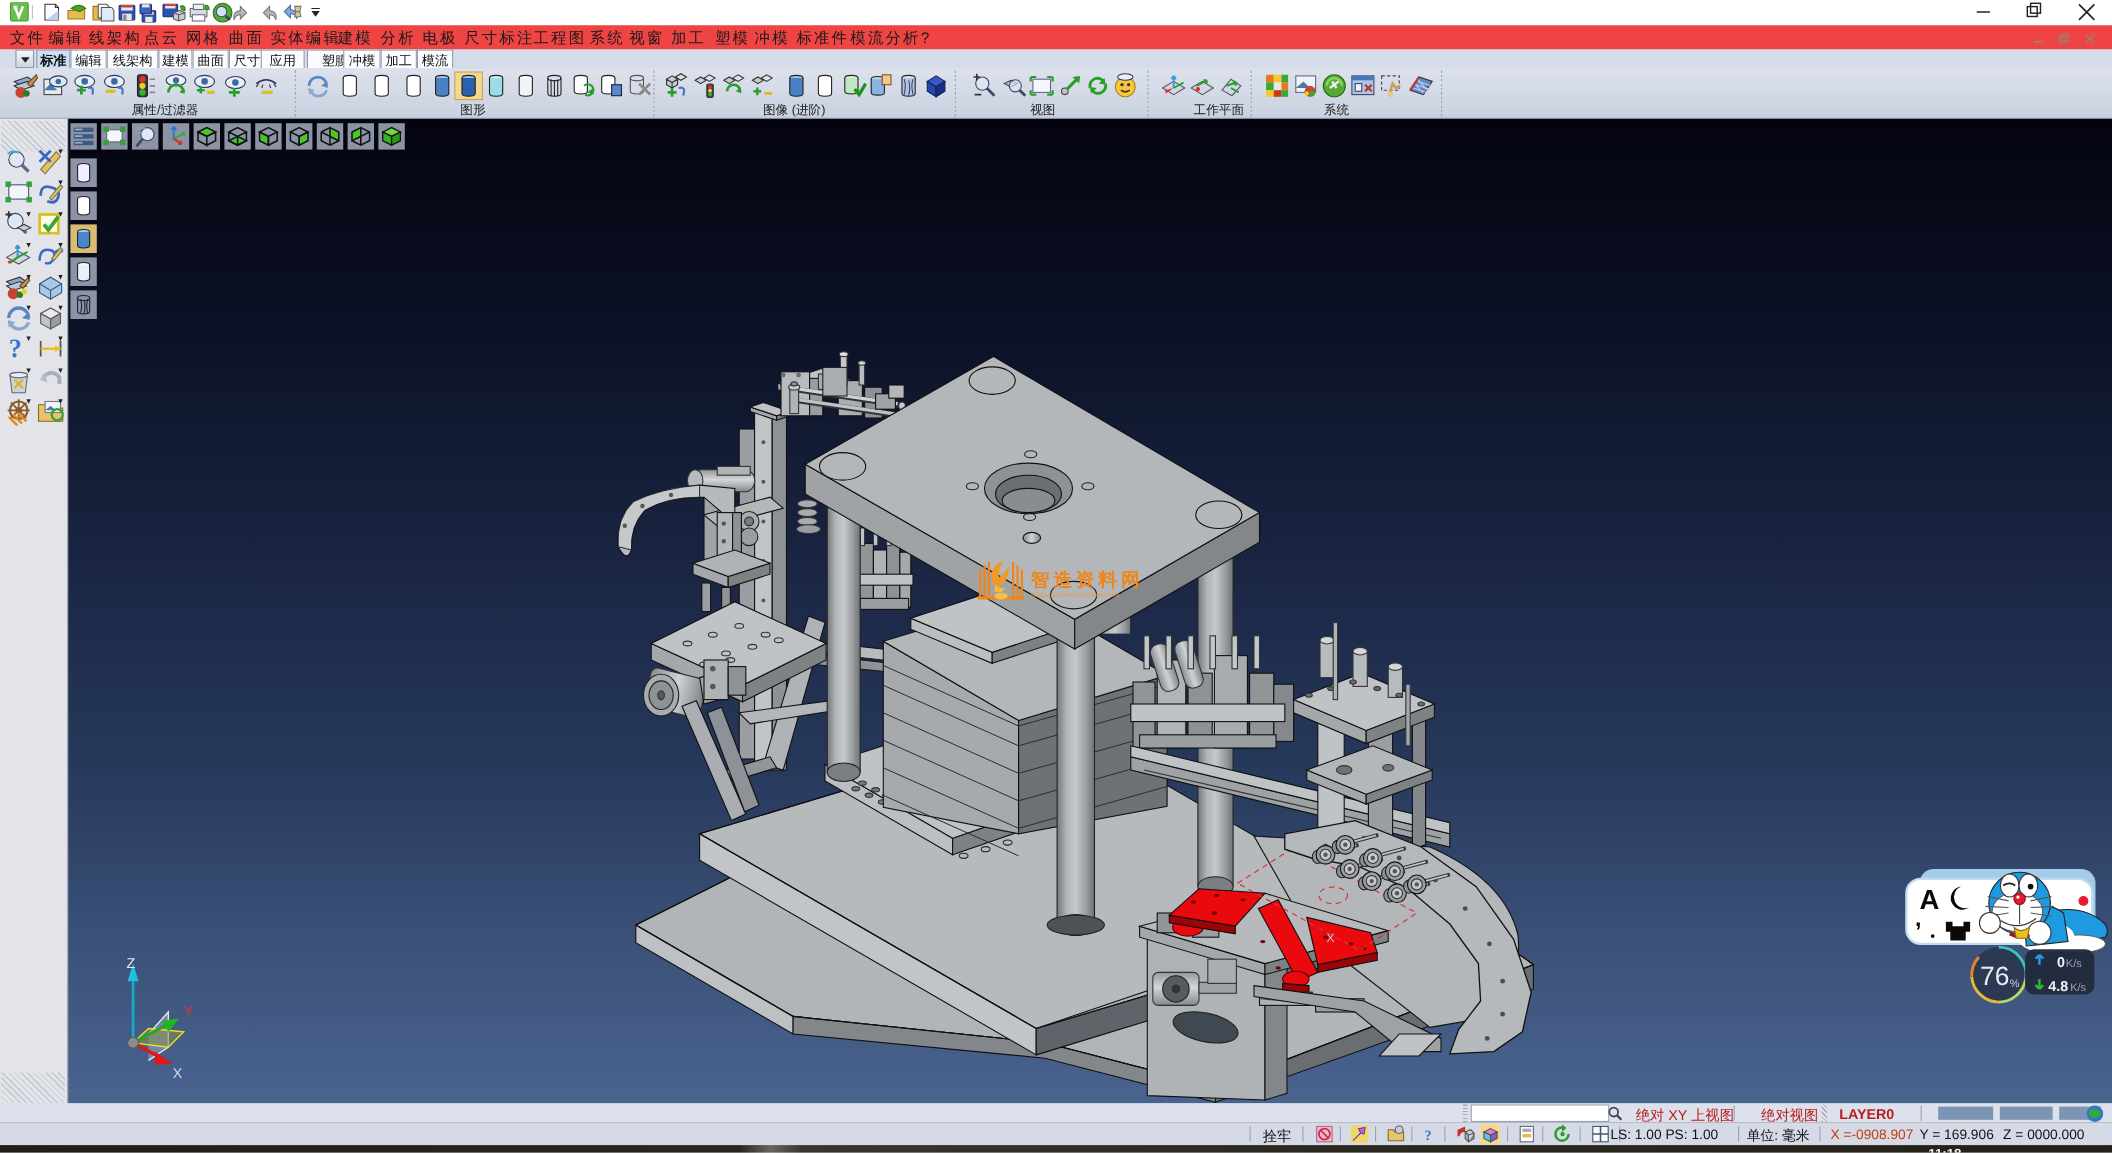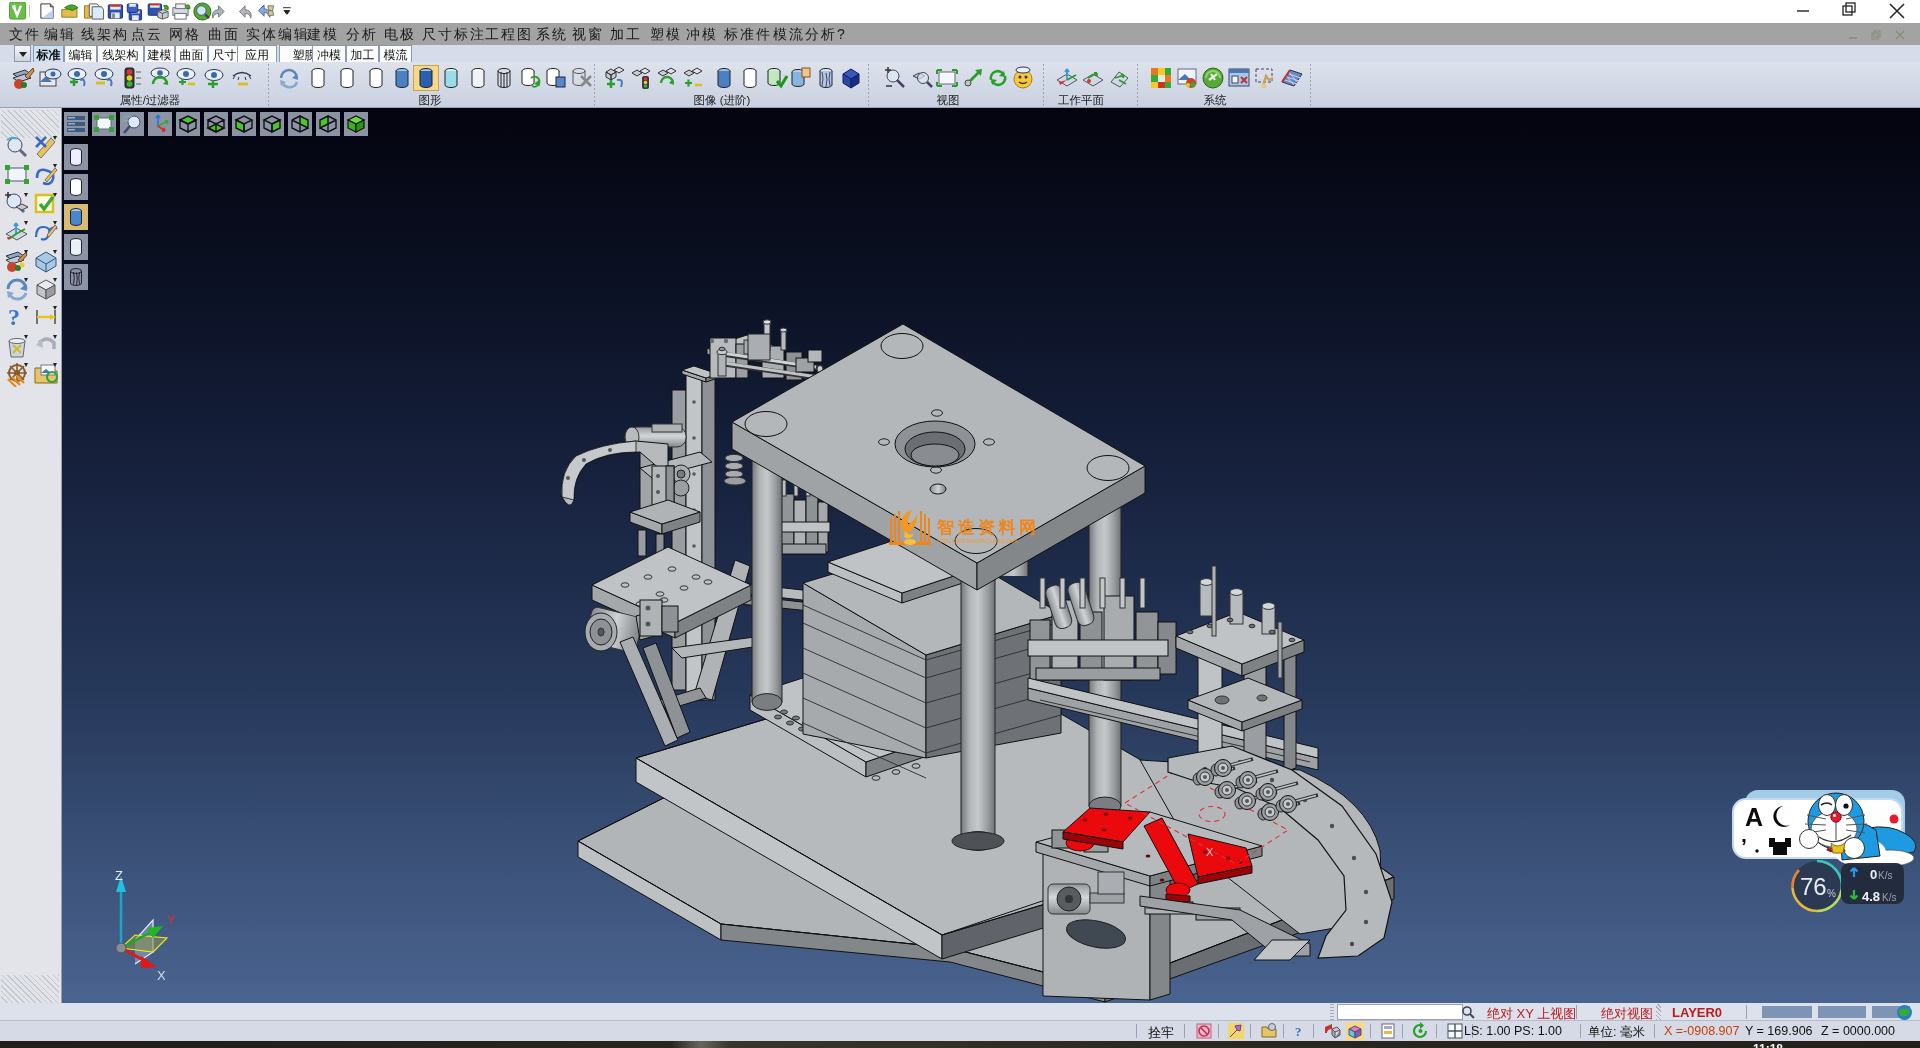--- a/index.html
+++ b/index.html
@@ -4,21 +4,21 @@
 <style>
 * { margin:0; padding:0; box-sizing:border-box; }
 html,body { width:1920px; height:1048px; overflow:hidden; font-family:"Liberation Sans",sans-serif; }
 #app { position:relative; width:1920px; height:1048px; background:#d6dce9; }
 
 #titlebar { position:absolute; left:0; top:0; width:1920px; height:23px; background:#ffffff; }
 #title-text { position:absolute; left:0; right:0; top:3px; text-align:center; font-size:13px; color:#111; }
 .qa { position:absolute; top:2px; height:19px; }
 #winbtns { position:absolute; right:0; top:0; width:140px; height:23px; }
 
-#menubar { position:absolute; left:0; top:23px; width:1920px; height:22px; background:#a3a3a3; }
+#menubar { position:absolute; left:0; top:23px; width:1920px; height:22px; background:#ef4444; }
 #menubar .mi { position:absolute; top:3px; font-size:14px; color:#1a1a1a; letter-spacing:2px; white-space:nowrap; }
 
 #tabrow { position:absolute; left:0; top:45px; width:1920px; height:17px; background:#d6dce9; }
 .tab { position:absolute; top:0; height:17px; border:1px solid #8f99ac; border-bottom:none; font-size:12px; color:#111; text-align:center; padding-top:1px; background:#fbfcfd; }
 .tab.active { background:#cde1f5; font-weight:bold; }
 #tabdrop { position:absolute; left:14px; top:0; width:17px; height:17px; border:1px solid #8f99ac; background:linear-gradient(#f5f7fa,#cdd5e2); }
 #tabdrop:after { content:""; position:absolute; left:4px; top:6px; border:4px solid transparent; border-top:5px solid #222; }
 
 #toolbar { position:absolute; left:0; top:62px; width:1920px; height:46px; background:linear-gradient(#dde2ec,#c9d1e0); border-bottom:1px solid #98a1b3; }
 .tlabel { position:absolute; top:31px; font-size:11.5px; color:#222; white-space:nowrap; transform:translateX(-50%); }
@@ -142,21 +142,21 @@
     <div class="tsep" style="left:268px"></div>
       <div class="tsep" style="left:594px"></div>
     <div class="tsep" style="left:868px"></div>
       <div class="tsep" style="left:1043px"></div>
     <div class="tsep" style="left:1137px"></div>
       <div class="tsep" style="left:1310px"></div>
     <div class="tlabel" style="left:150px">属性/过滤器</div>
     <div class="tlabel" style="left:430px">图形</div>
     <div class="tlabel" style="left:722px">图像 (进阶)</div>
     <div class="tlabel" style="left:948px">视图</div>
-    <div class="tlabel" style="left:1081px">工作平面</div>
+    <div class="tlabel" style="left:1108px">工作平面</div>
     <div class="tlabel" style="left:1215px">系统</div>
     <svg class="ticon" style="left:11px" viewBox="0 0 24 24">
         <path d="M2 8 L14 4 L20 8 L8 12 Z" fill="#8fa8c8" stroke="#333"></path>
         <path d="M2 12 L14 8 L20 12 L8 16 Z" fill="#b8c8dc" stroke="#333"></path>
         <circle cx="8" cy="18" r="5" fill="#c8452c"></circle>
         <circle cx="13" cy="19" r="3" fill="#2c7c2c"></circle>
         <path d="M14 10 L22 2 L23 5 L17 13 Z" fill="#c89058" stroke="#704818"></path>
       </svg>
     <svg class="ticon" style="left:38px" viewBox="0 0 24 24">
         <rect x="2" y="6" width="16" height="14" fill="#e8e8f0" stroke="#444"></rect>

